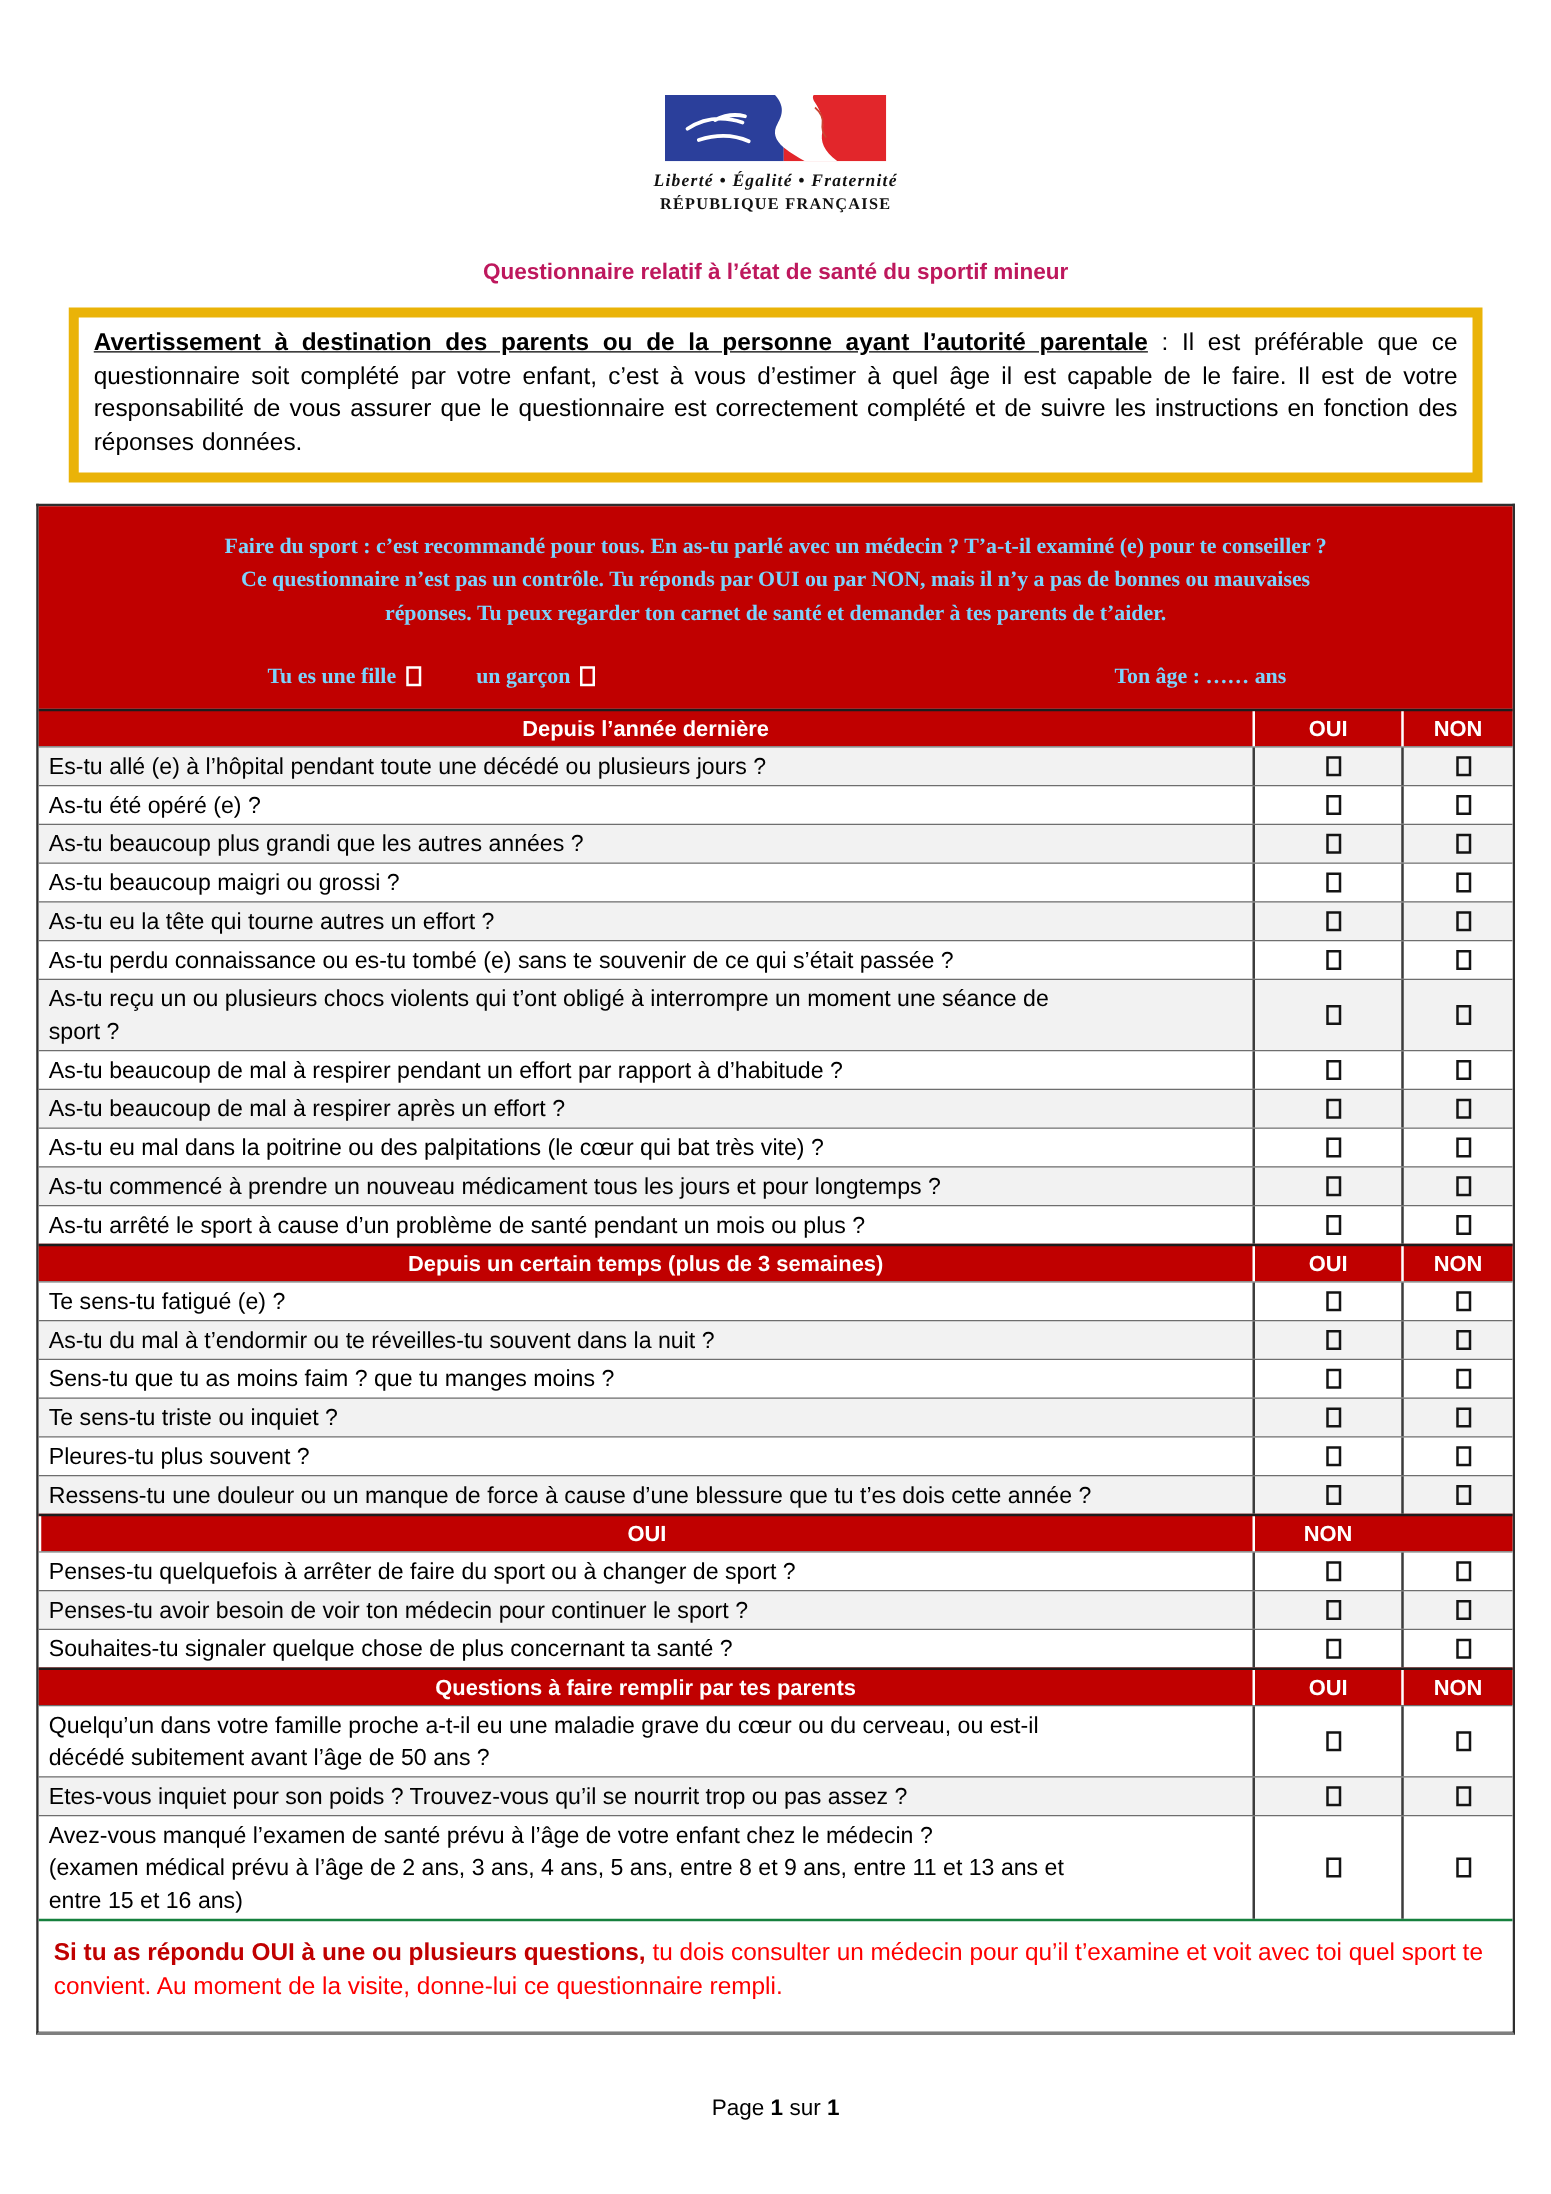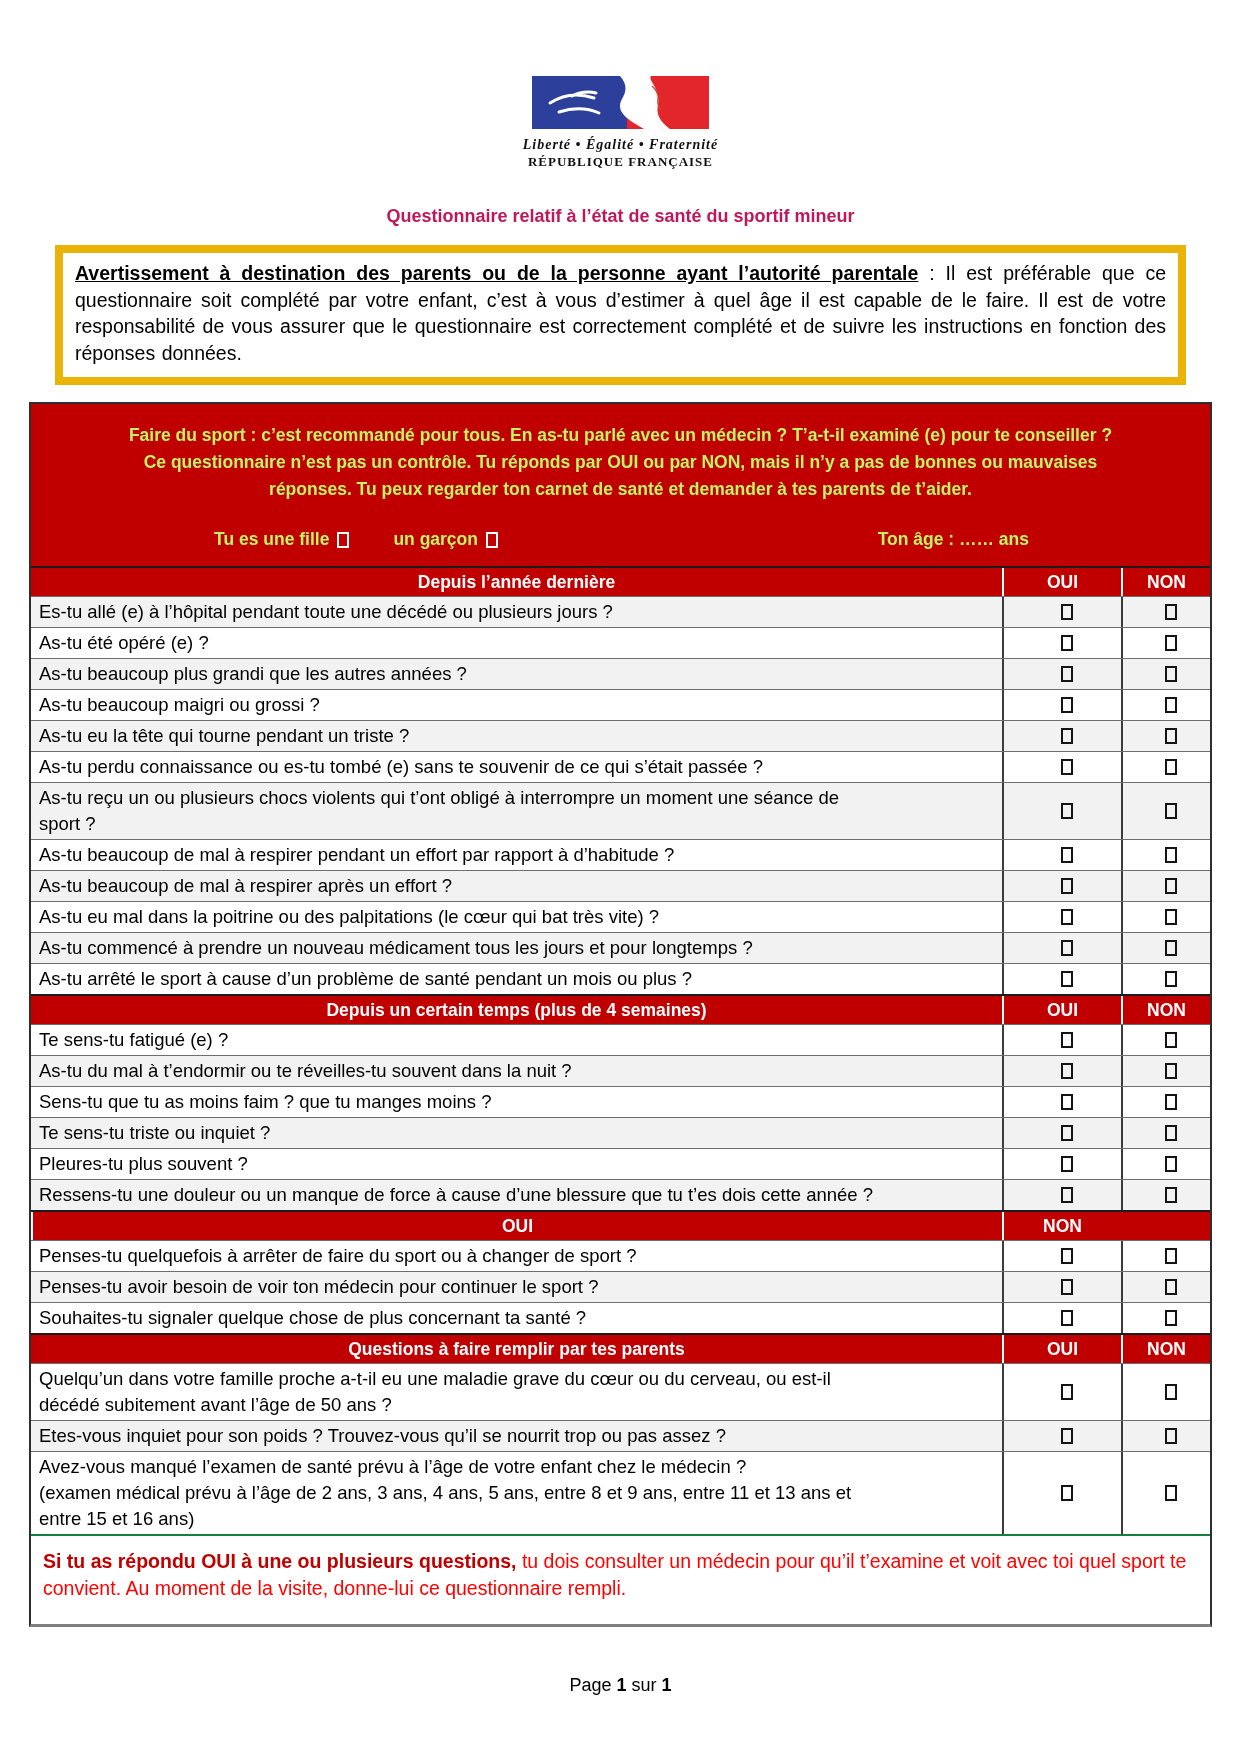--- a/index.html
+++ b/index.html
@@ -31,21 +31,21 @@
     padding:7px 12px 11px 12px;font-size:19.5px;line-height:26.5px;
     text-align:justify;color:#000;word-spacing:1px;
   }
   .warning-lead{font-weight:bold;text-decoration:underline;}
 
   
   .main-block{
     margin-top:17px;border:2px solid #2e2e2e;border-bottom:3px solid #7f7f7f;
     background:#fff;
   }
-  .banner{background:#c00000;color:#bef264;font-weight:bold;}
+  .banner{background:#c00000;color:#7dd3fc;font-weight:bold;font-family:Liberation Serif, serif;}
   .banner-lines{padding:18px 12px 0 12px;text-align:center;font-size:17.5px;line-height:27px;}
   .banner-line{white-space:nowrap;}
   .banner-controls{
     display:flex;align-items:center;font-size:17.5px;
     padding:26px 181px 16px 183px;
   }
   .banner-controls .boy{margin-left:44px;}
   .banner-controls .age{margin-left:auto;}
   .cb{
     display:inline-block;width:12px;height:16px;border:2px solid #141414;
@@ -166,21 +166,21 @@
         <div class="trow">
           <div class="q">As-tu beaucoup maigri ou grossi ?</div>
           <div class="ans">
             <span class="cb"></span>
           </div>
           <div class="ans">
             <span class="cb"></span>
           </div>
         </div>
         <div class="trow shaded">
-          <div class="q">As-tu eu la tête qui tourne pendant un triste ?</div>
+          <div class="q">As-tu eu la tête qui tourne autres un effort ?</div>
           <div class="ans">
             <span class="cb"></span>
           </div>
           <div class="ans">
             <span class="cb"></span>
           </div>
         </div>
         <div class="trow">
           <div class="q">As-tu perdu connaissance ou es-tu tombé (e) sans te souvenir de ce qui s’était passée ?</div>
           <div class="ans">
@@ -239,21 +239,21 @@
         <div class="trow">
           <div class="q">As-tu arrêté le sport à cause d’un problème de santé pendant un mois ou plus ?</div>
           <div class="ans">
             <span class="cb"></span>
           </div>
           <div class="ans">
             <span class="cb"></span>
           </div>
         </div>
         <div class="thead">
-          <div class="hlabel">Depuis un certain temps (plus de 4 semaines)</div>
+          <div class="hlabel">Depuis un certain temps (plus de 3 semaines)</div>
           <div class="hans">OUI</div>
           <div class="hans">NON</div>
         </div>
         <div class="trow">
           <div class="q">Te sens-tu fatigué (e) ?</div>
           <div class="ans">
             <span class="cb"></span>
           </div>
           <div class="ans">
             <span class="cb"></span>

